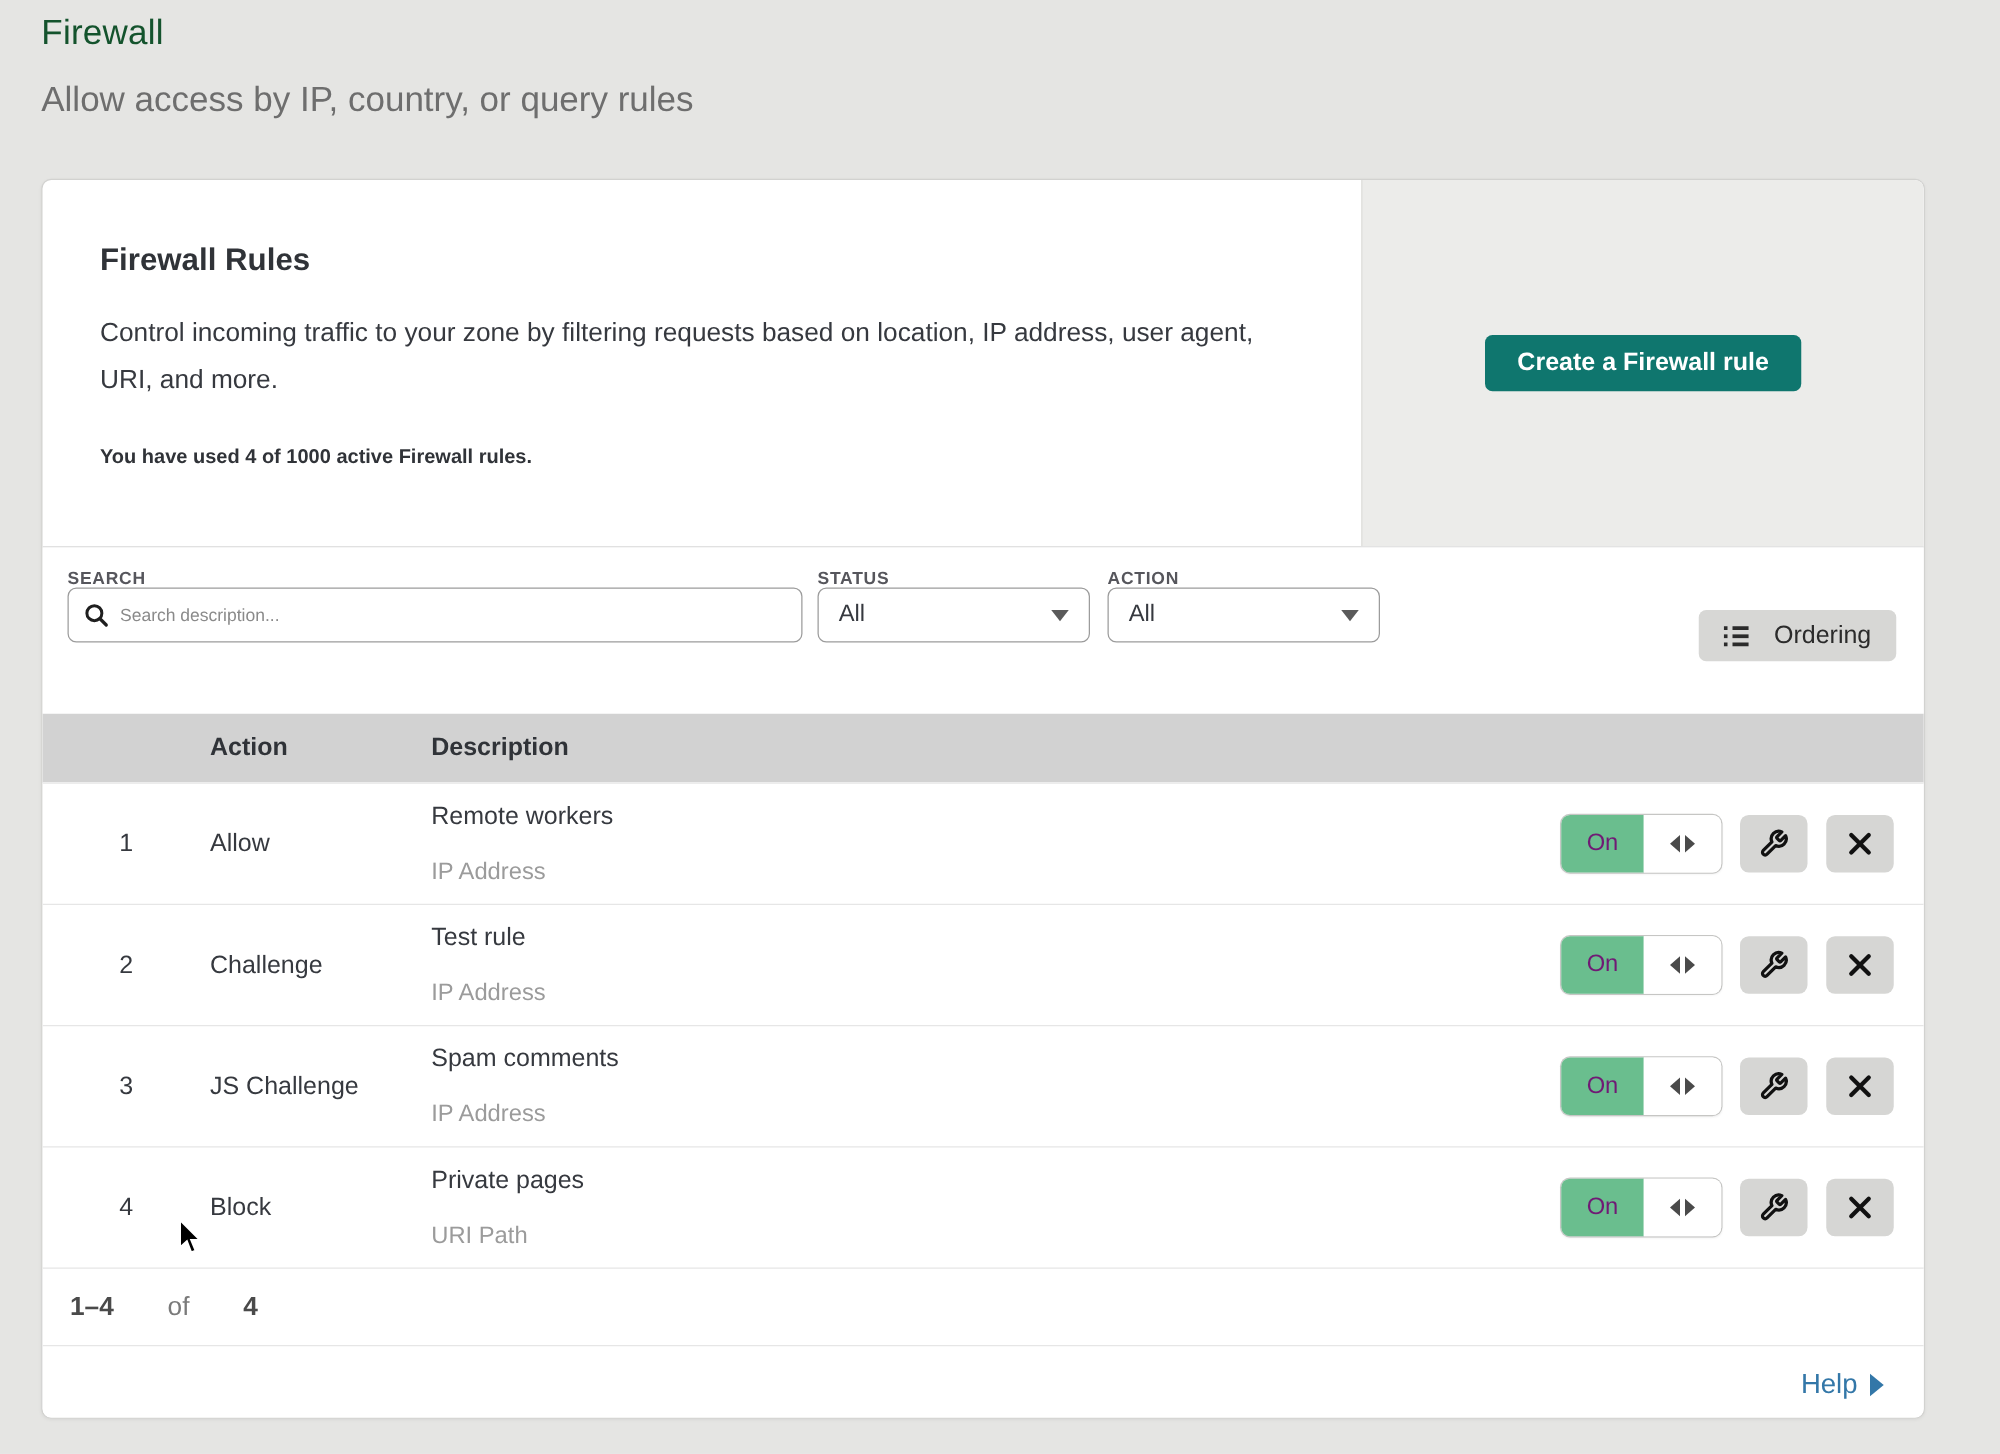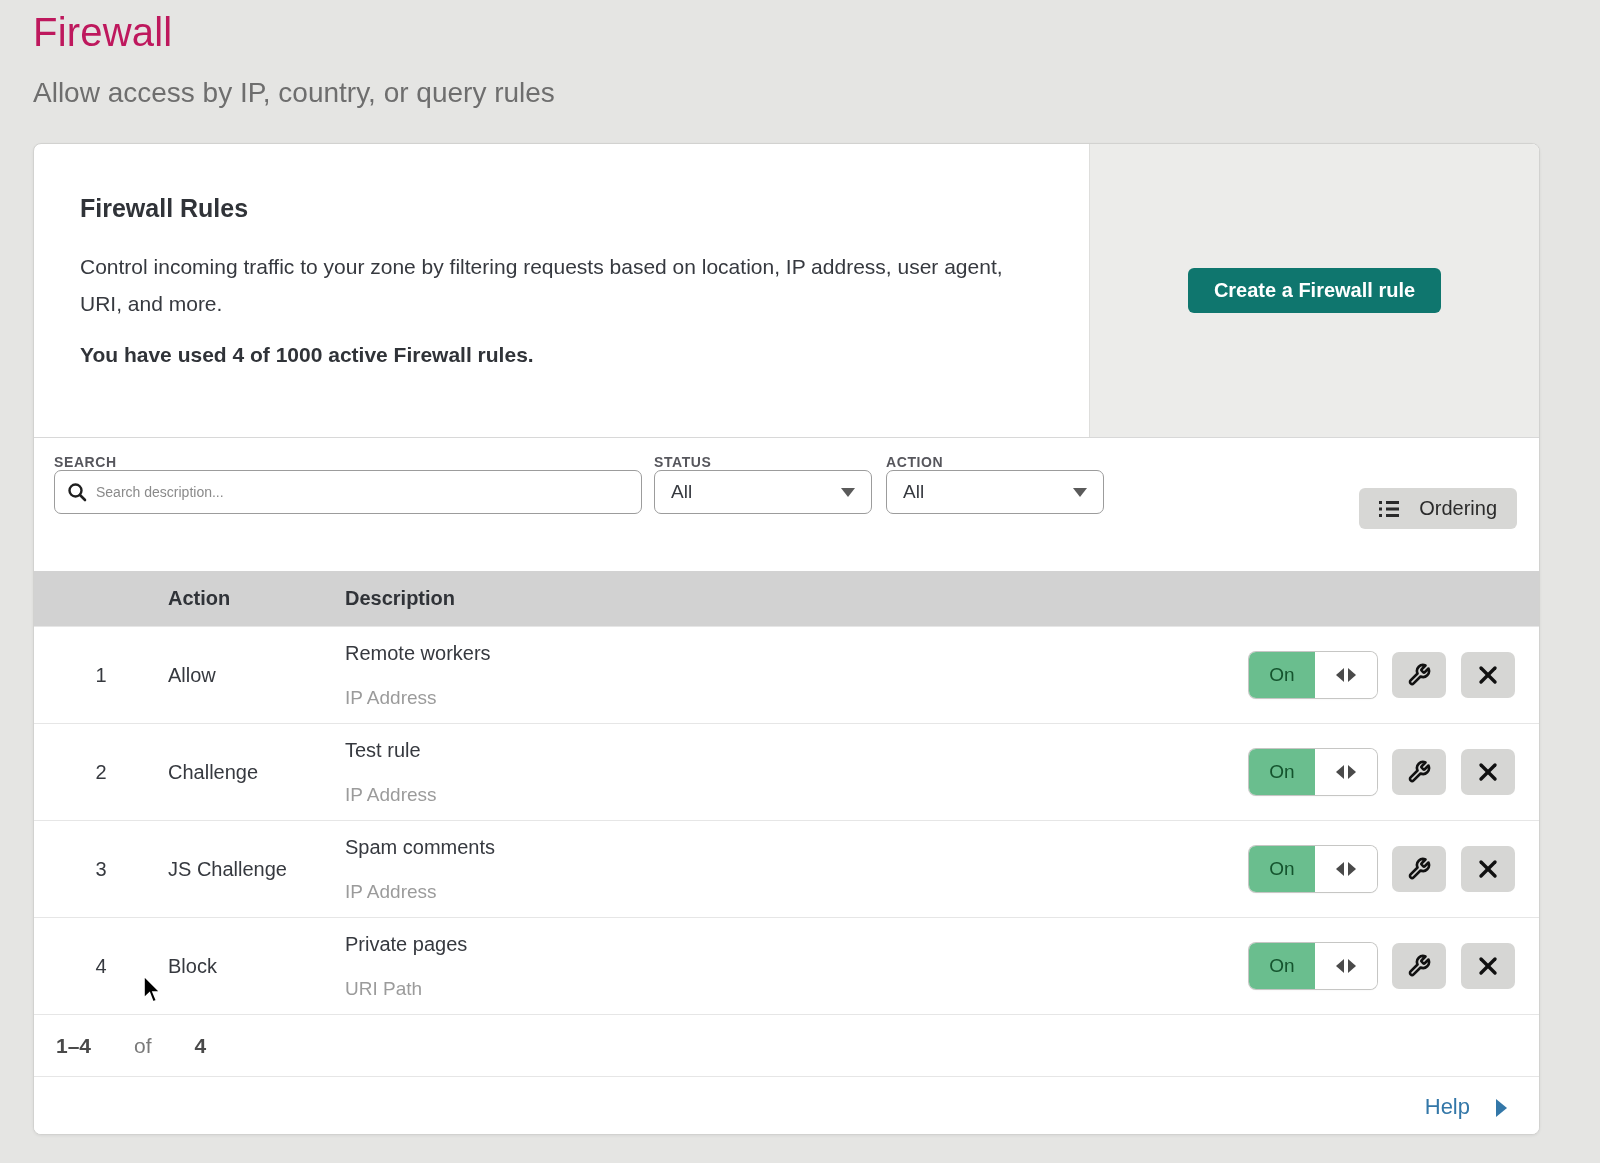--- a/index.html
+++ b/index.html
@@ -7,21 +7,21 @@
     width: 1600px; height: 1163px;
     background: #e5e5e3;
     font-family: "Liberation Sans", sans-serif;
     color: #36393f;
     overflow: hidden;
     position: relative;
   }
   
   .page-header { padding: 10px 0 0 33px; }
   .page-title {
-    font-size: 40px; font-weight: 500; color: #be185d; letter-spacing: 0.2px;
+    font-size: 28px; font-weight: 500; color: #14532d; letter-spacing: 0.2px;
   }
   .page-subtitle {
     margin-top: 22px; font-size: 28px; font-weight: 400; color: #6e6e6e;
   }
   
   .card {
     position: absolute; left: 33px; top: 143px; width: 1507px; height: 992px;
     background: #ffffff;
     border: 1px solid #d2d2d0;
     border-radius: 8px;
@@ -29,21 +29,21 @@
     overflow: hidden;
   }
   
   .card-top { display: flex; height: 294px; border-bottom: 1px solid #d8d8d8; }
   .card-top-left { flex: 1; padding: 50px 60px 0 46px; }
   .rules-heading { font-size: 25px; font-weight: 700; color: #303338; }
   .rules-desc {
     margin-top: 26px; font-size: 21px; line-height: 1.75; color: #36393f;
     max-width: 950px;
   }
-  .rules-usage { margin-top: 20px; font-size: 21px; font-weight: 700; color: #303338; }
+  .rules-usage { margin-top: 34px; font-size: 16px; font-weight: 700; color: #303338; }
   .card-top-right {
     width: 450px; background: #ececea; border-left: 1px solid #dededc;
     display: flex; align-items: center; justify-content: center;
   }
   .create-btn {
     background: #0f766e; color: #ffffff; border: none; border-radius: 6px;
     font-family: "Liberation Sans", sans-serif;
     font-size: 20px; font-weight: 600; padding: 11px 26px; cursor: pointer;
   }
   
@@ -97,21 +97,21 @@
   .desc-main { font-size: 20px; color: #36393f; }
   .desc-sub { font-size: 19px; color: #9b9b9b; margin-top: 22px; }
   .row-controls {
     display: flex; align-items: center; padding-right: 24px; flex-shrink: 0;
   }
   .toggle {
     display: flex; height: 46px; border-radius: 7px; cursor: pointer;
     box-shadow: 0 0 0 1px #c6c6c4, 0 1px 2px rgba(0,0,0,0.08);
   }
   .toggle-on {
-    width: 66px; background: #6abe8e; color: #14532d; font-size: 19px;
+    width: 66px; background: #6abe8e; color: #701a75; font-size: 19px;
     display: flex; align-items: center; justify-content: center;
     border-radius: 7px 0 0 7px;
   }
   .toggle-handle {
     width: 62px; background: #ffffff; border-radius: 0 7px 7px 0;
     display: flex; align-items: center; justify-content: center; gap: 4px;
   }
   .tri-left {
     width: 0; height: 0; border-top: 7px solid transparent;
     border-bottom: 7px solid transparent; border-right: 8px solid #4a4a4a;
@@ -130,21 +130,21 @@
     height: 62px; border-top: 1px solid #e6e6e6; display: flex; align-items: center;
     padding-left: 22px; font-size: 21px; color: #7a7a7a; background: #fff; gap: 36px;
   }
   .pg-strong { font-weight: 700; color: #4a4a4a; }
   .pg-mid { margin: 0 7px; }
   .help-row {
     height: 60px; border-top: 1px solid #e6e6e6; display: flex; align-items: center;
     justify-content: flex-end; padding-right: 32px; background: #fff;
   }
   .help-link {
-    display: flex; align-items: center; gap: 26px; font-size: 22px; font-weight: 500;
+    display: flex; align-items: center; gap: 10px; font-size: 22px; font-weight: 500;
     color: #3377a8; text-decoration: none; cursor: pointer;
   }
   .help-caret {
     width: 0; height: 0; border-top: 9px solid transparent;
     border-bottom: 9px solid transparent; border-left: 11px solid #3377a8;
     margin-top: 2px;
   }
   
   .cursor { position: absolute; left: 140px; top: 975px; z-index: 50; pointer-events: none; }
 </style>

